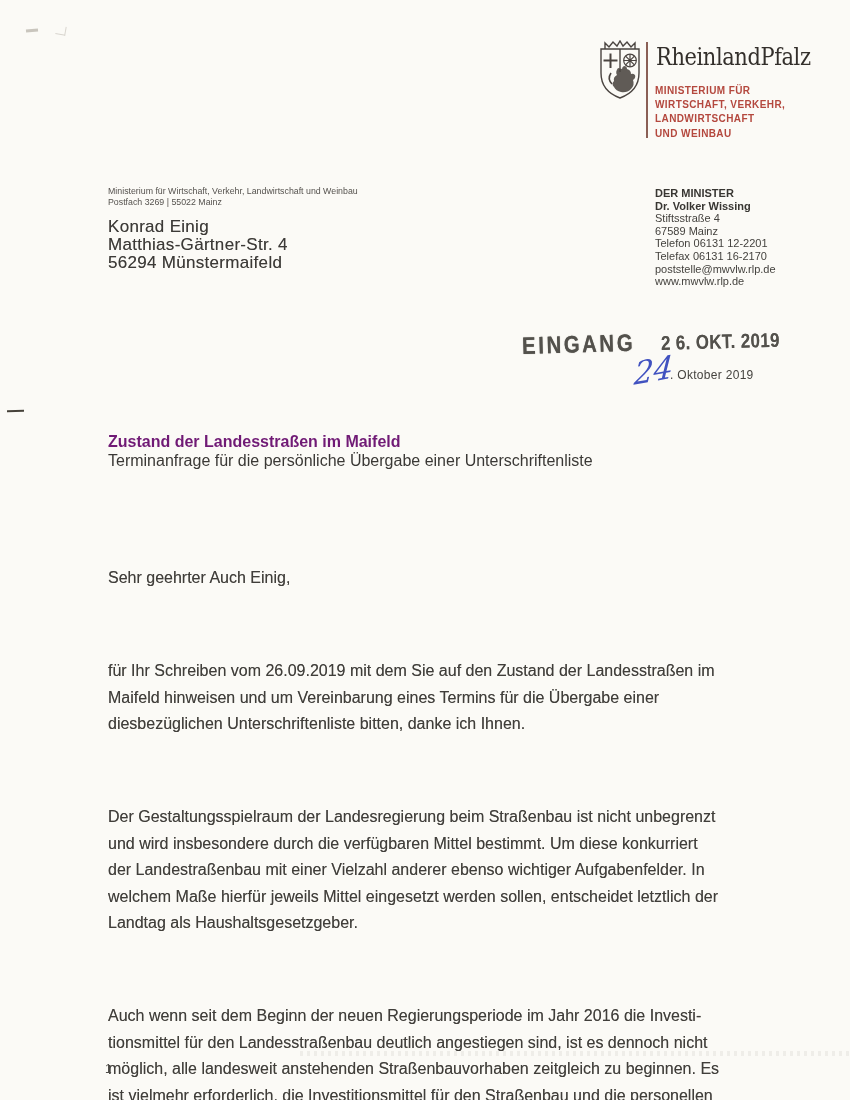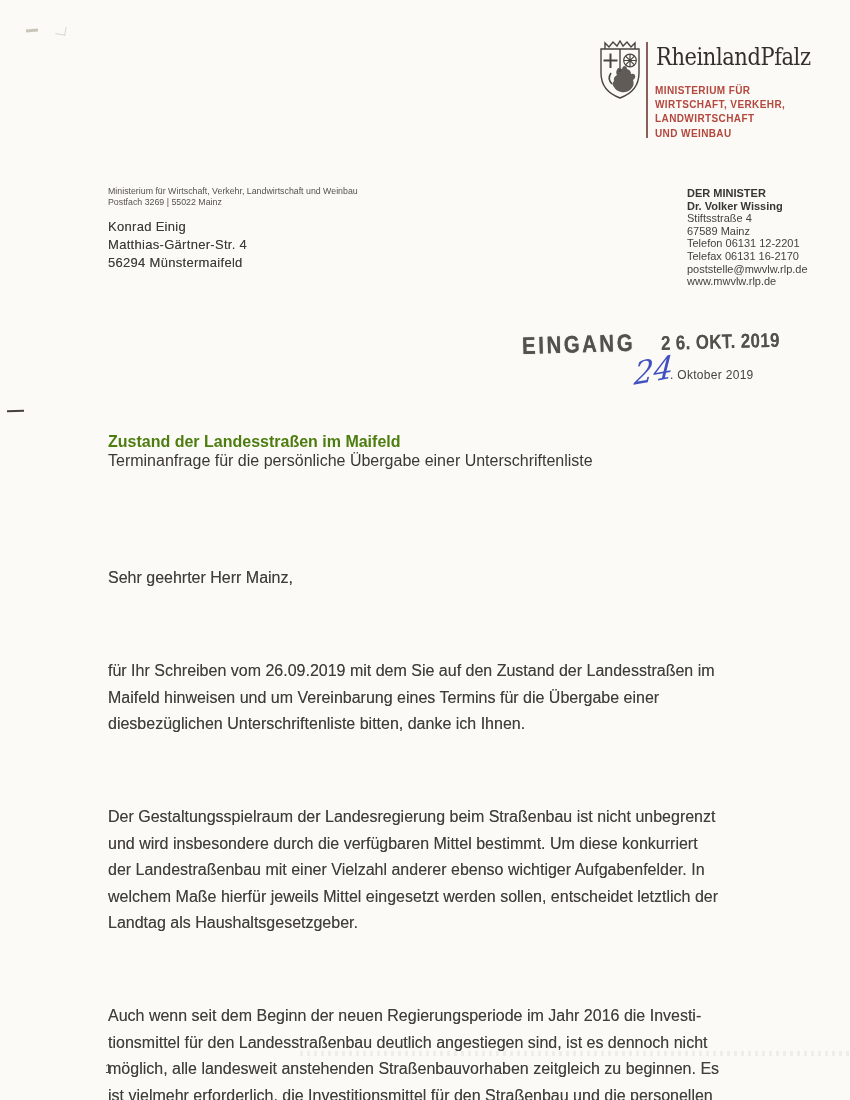--- a/index.html
+++ b/index.html
@@ -26,26 +26,26 @@
     font-size:10px;line-height:14.2px;font-weight:600;
     letter-spacing:0.4px;color:#b4483e;white-space:pre;
   }
   
   .sender-line{
     position:absolute;left:108px;top:186px;
     font-size:8.8px;line-height:10.5px;color:#55524e;white-space:pre;
   }
   .recipient{
     position:absolute;left:108px;top:218px;
-    font-size:13px;line-height:17.8px;color:#3c3a37;letter-spacing:0.3px;
+    font-size:17px;line-height:17.8px;color:#3c3a37;letter-spacing:0.3px;
     text-shadow:0 0 0.4px rgba(60,58,54,0.5);
   }
   .minister-block{
     position:absolute;left:655px;top:187px;
-    font-size:11px;line-height:12.6px;color:#44423e;margin-left:32px;
+    font-size:11px;line-height:12.6px;color:#44423e;
   }
   .minister-block .bold{font-weight:bold;color:#383632;}
   
   .stamp{
     position:absolute;left:522px;top:328px;
     color:#53514c;transform:rotate(-1.6deg);white-space:nowrap;
   }
   .stamp .received{
     display:inline-block;font-size:24px;font-weight:600;letter-spacing:3px;
     transform:scaleX(0.85);transform-origin:left center;
@@ -65,21 +65,21 @@
   .month-line{
     position:absolute;left:670px;top:368px;
     font-size:12px;font-weight:normal;color:#45433f;letter-spacing:0.3px;
   }
   
   .fold-dash{position:absolute;left:7px;top:410px;width:17px;height:2px;background:#454139;transform:rotate(-1deg);}
   .speck-1{position:absolute;left:26px;top:29px;width:12px;height:3px;background:#8c8478;opacity:0.45;transform:rotate(-4deg);}
   .speck-2{position:absolute;left:56px;top:26px;width:9px;height:8px;border-right:1px solid #9a9287;border-bottom:1px solid #9a9287;opacity:0.35;transform:rotate(10deg);}
   
   .subject{position:absolute;left:108px;top:433px;font-size:16px;line-height:18.8px;color:#3a3835;}
-  .subject .line1{font-weight:bold;color:#4d7c0f;}
+  .subject .line1{font-weight:bold;color:#701a75;}
   .letter-body{
     position:absolute;left:108px;top:512px;width:710px;
     font-size:16px;line-height:26.6px;color:#403e3a;white-space:pre;
     text-shadow:0 0 0.45px rgba(62,60,56,0.55);
   }
   .letter-body .para{margin:0 0 13px 0;}
   .page-number{position:absolute;left:105px;top:1062px;font-size:12px;color:#504e4a;}
   .bottom-noise{position:absolute;left:300px;top:1051px;width:550px;height:5px;
     background:repeating-linear-gradient(90deg,rgba(150,145,135,0.12) 0 3px,rgba(0,0,0,0) 3px 7px);}
 </style>
@@ -143,21 +143,21 @@
   </div>
   <div class="handwritten-day">24</div>
   <div class="month-line">. Oktober 2019</div>
 
   <div class="subject">
     <div class="line1">Zustand der Landesstraßen im Maifeld</div>
     <div class="line2">Terminanfrage für die persönliche Übergabe einer Unterschriftenliste</div>
   </div>
 
   <div class="letter-body">
-    <p class="para">Sehr geehrter Herr Mainz,</p>
+    <p class="para">Sehr geehrter Auch Einig,</p>
     <p class="para">für Ihr Schreiben vom 26.09.2019 mit dem Sie auf den Zustand der Landesstraßen im
 Maifeld hinweisen und um Vereinbarung eines Termins für die Übergabe einer
 diesbezüglichen Unterschriftenliste bitten, danke ich Ihnen.</p>
     <p class="para">Der Gestaltungsspielraum der Landesregierung beim Straßenbau ist nicht unbegrenzt
 und wird insbesondere durch die verfügbaren Mittel bestimmt. Um diese konkurriert
 der Landestraßenbau mit einer Vielzahl anderer ebenso wichtiger Aufgabenfelder. In
 welchem Maße hierfür jeweils Mittel eingesetzt werden sollen, entscheidet letztlich der
 Landtag als Haushaltsgesetzgeber.</p>
     <p class="para">Auch wenn seit dem Beginn der neuen Regierungsperiode im Jahr 2016 die Investi-
 tionsmittel für den Landesstraßenbau deutlich angestiegen sind, ist es dennoch nicht

